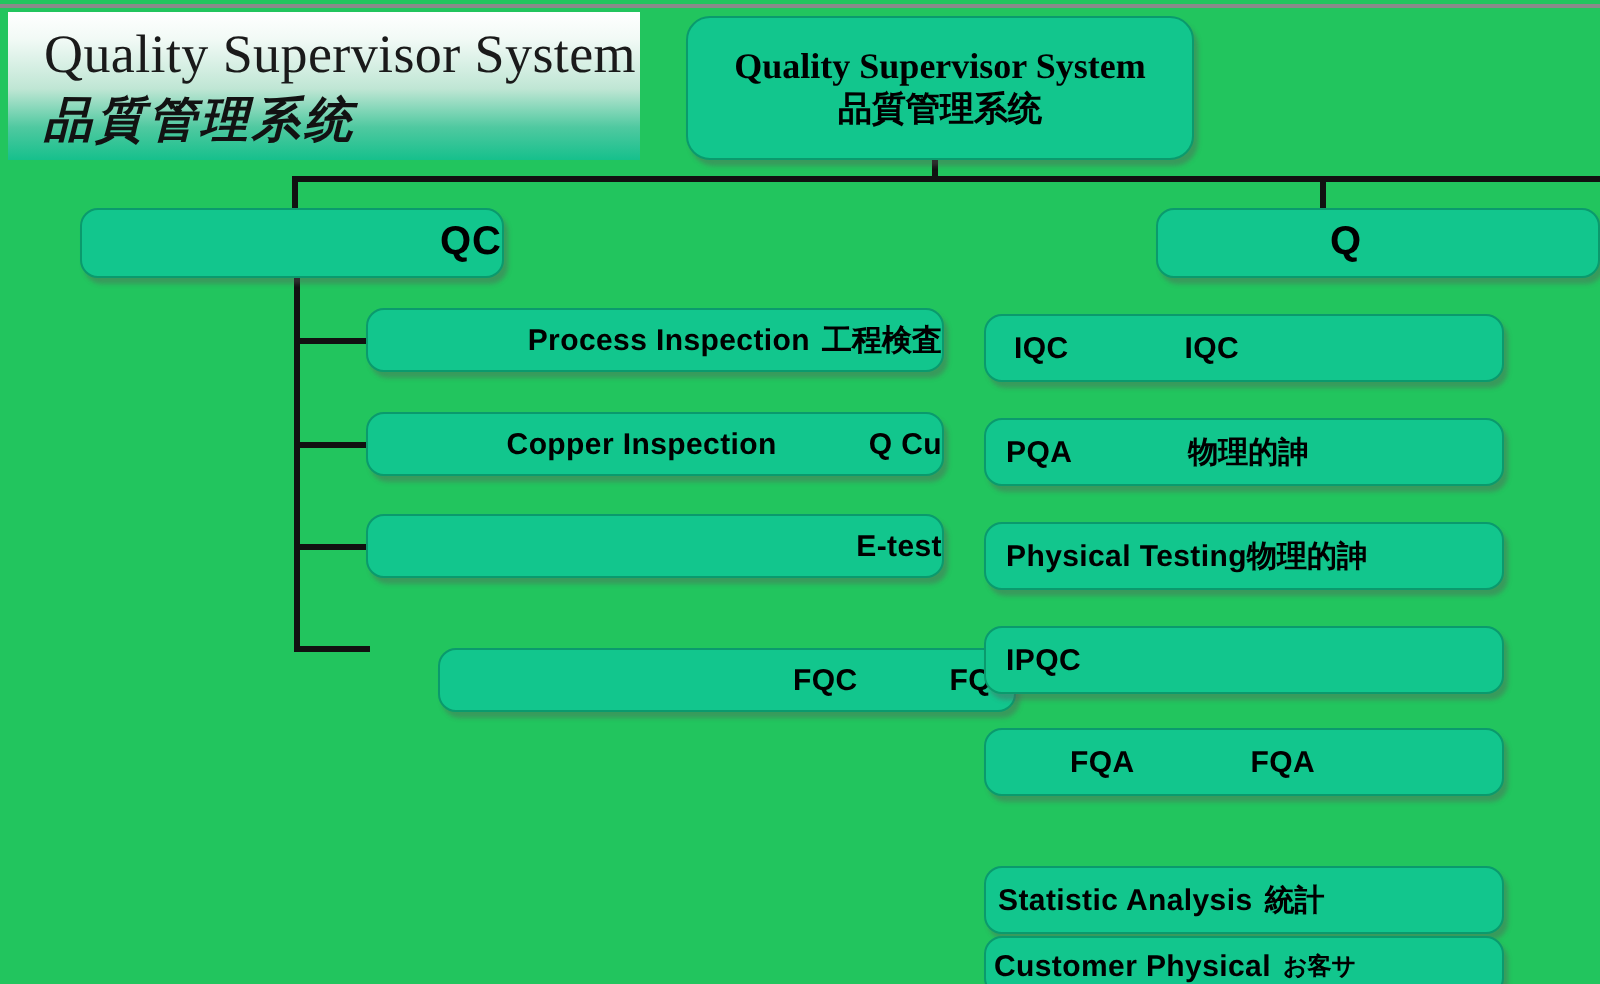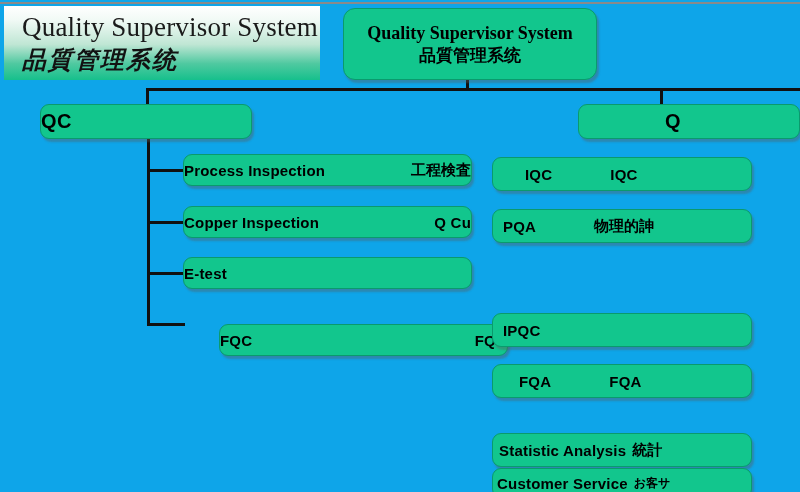--- a/index.html
+++ b/index.html
@@ -14,21 +14,21 @@
     position: relative;
     overflow: hidden;
     font-family: "Liberation Sans", sans-serif;
   }
 
   #canvas {
     position: absolute;
     left: 0; top: 0;
     width: 800px;
     height: 492px;
-    background: #0ea5e9;
+    background: #22c55e;
     overflow: hidden;
   }
 
   
   .top-rule {
     position: absolute;
     left: 0; top: 2px;
     width: 800px; height: 2px;
     background: #8a8a8a;
   }
@@ -96,35 +96,35 @@
     line-height: 22px;
   }
   .node-root .cn {
     font-family: "DejaVu Sans", sans-serif;
     font-weight: bold;
     font-size: 17px;
     line-height: 22px;
   }
 
   
-  .node-qc-left  { left: 40px;  top: 104px; width: 212px; height: 35px; justify-content: flex-start; }
+  .node-qc-left  { left: 40px;  top: 104px; width: 212px; height: 35px; justify-content: flex-end; }
   .node-qc-right { left: 578px; top: 104px; width: 222px; height: 35px; justify-content: flex-end; padding-right: 118px; }
   .node-qc-left .lbl, .node-qc-right .lbl {
     font-family: "Liberation Sans", sans-serif;
     font-size: 20px;
     font-weight: bold;
     letter-spacing: 0.5px;
   }
 
   
   .leaf-left {
     left: 183px;
     width: 289px;
     height: 32px;
-    justify-content: space-between;
+    justify-content: flex-end;
     font-family: "Liberation Sans", sans-serif;
     font-size: 15px;
   }
   .leaf-left .en { letter-spacing: 0.2px; }
   .leaf-left .jp {
     font-family: Liberation Serif, serif;
     font-weight: bold;
     font-size: 15px;
   }
   .leaf-left .gap-sm { display: inline-block; width: 6px; }
@@ -209,48 +209,52 @@
     <span class="gap-lg"></span>
     <span class="en">Q Cu</span>
   </div>
 
   <div class="node leaf-left" style="top:324px;margin-left:36px;">
     <span class="en">FQC</span>
     <span class="gap-lg"></span>
     <span class="en">FQC</span>
   </div>
 
-  <div class="node leaf-right" style="top:157px; padding-left:32px;">
+  <div class="node leaf-right" style="top:157px; padding-left:14px;">
     <span class="en">IQC</span>
     <span class="gap-lg"></span>
     <span class="en">IQC</span>
   </div>
 
   <div class="node leaf-right" style="top:209px;">
     <span class="en">PQA</span>
     <span class="gap-lg"></span>
     <span class="jp">物理的訷</span>
   </div>
 
+  <div class="node leaf-right" style="top:261px;">
+    <span class="en">Physical Testing</span>
+    <span class="jp">物理的訷</span>
+  </div>
 
   <div class="node leaf-right" style="top:313px;">
     <span class="en">IPQC</span>
   </div>
 
-  <div class="node leaf-right" style="top:364px; padding-left:26px;">
+  <div class="node leaf-right" style="top:364px; padding-left:42px;">
     <span class="en">FQA</span>
     <span class="gap-lg"></span>
     <span class="en">FQA</span>
   </div>
 
   <div class="node leaf-right" style="top:416px; padding-left:6px;margin-top:17px;">
     <span class="en">Statistic Analysis</span>
     <span class="gap-sm"></span>
     <span class="jp">統計</span>
   </div>
 
   <div class="node leaf-right" style="top:468px; padding-left:4px; height:30px;">
-    <span class="en">Customer Service</span>
+    <span class="en">Customer Physical</span>
     <span class="gap-sm"></span>
     <span class="jp" style="font-size:12px;">お客サ</span>
   </div>
 
 </div>
 
 </body></html>

